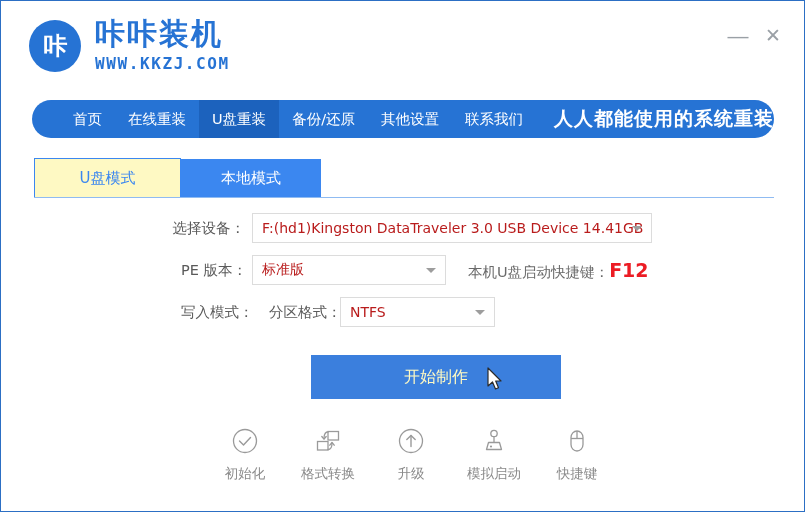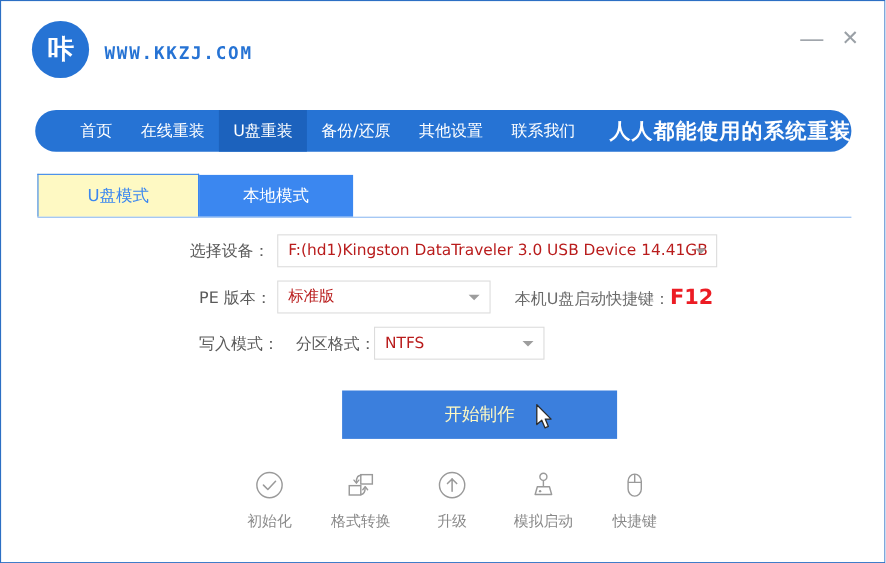--- a/index.html
+++ b/index.html
@@ -304,20 +304,21 @@
 </head>
 <body>
 
 <div id="app-window">
 
   <div id="titlebar">
 
     <div id="brand">
       <div id="logo-mark">咔</div>
       <div id="brand-text">
+        <div id="brand-name">咔咔装机</div>
         <div id="brand-url">WWW.KKZJ.COM</div>
       </div>
     </div>
 
     <div class="win-btn" id="btn-minimize">—</div>
     <div class="win-btn" id="btn-close">✕</div>
   </div>
 
   <div id="navbar">
     <div id="nav-items">

